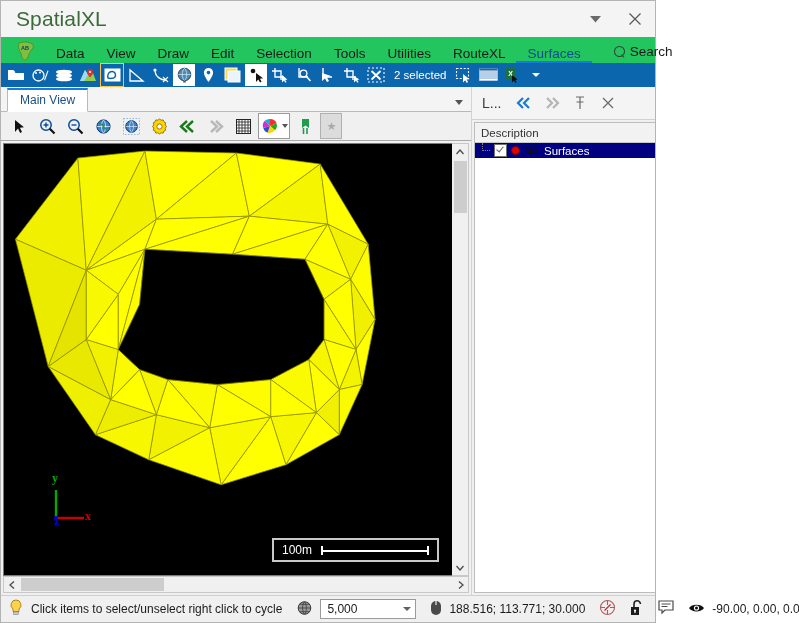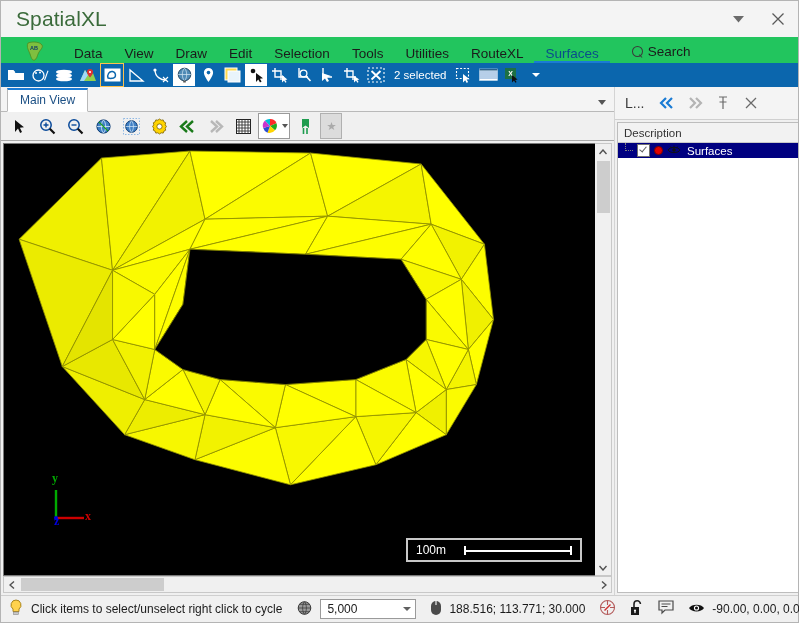--- a/index.html
+++ b/index.html
@@ -8,21 +8,21 @@
   }
   body {
     width: 799px; height: 623px;
     font-family: "Liberation Sans", sans-serif;
     font-size: 12px;
     color: #202020;
     overflow: hidden;
     position: relative;
   }
   .app {
-    width: 799px; height: 623px;
+    width: 656px; height: 623px;
     position: relative;
     background: #f0f0f0;
     border: 1px solid #b4b4b4;
     box-sizing: border-box;
     display: flex;
     flex-direction: column;
   }
 
   
   .titlebar {
@@ -282,21 +282,21 @@
 
   
   .scalebar {
     position: absolute;
     right: 13px; bottom: 13px;
     background: #000000;
     border: 2px solid #c8c8c8;
     padding: 3px 8px 3px 8px;
     display: flex;
     align-items: center;
-    gap: 18px;
+    gap: 9px;
   }
   .scale-text { color: #ffffff; font-size: 12px; }
   .scale-graphic { position: relative; width: 108px; height: 9px; }
   .scale-graphic .bar {
     position: absolute; left: 0; top: 4px;
     width: 108px; height: 2px; background: #ffffff;
   }
   .scale-graphic .cap {
     position: absolute; top: 0; width: 2px; height: 9px; background: #ffffff;
   }

